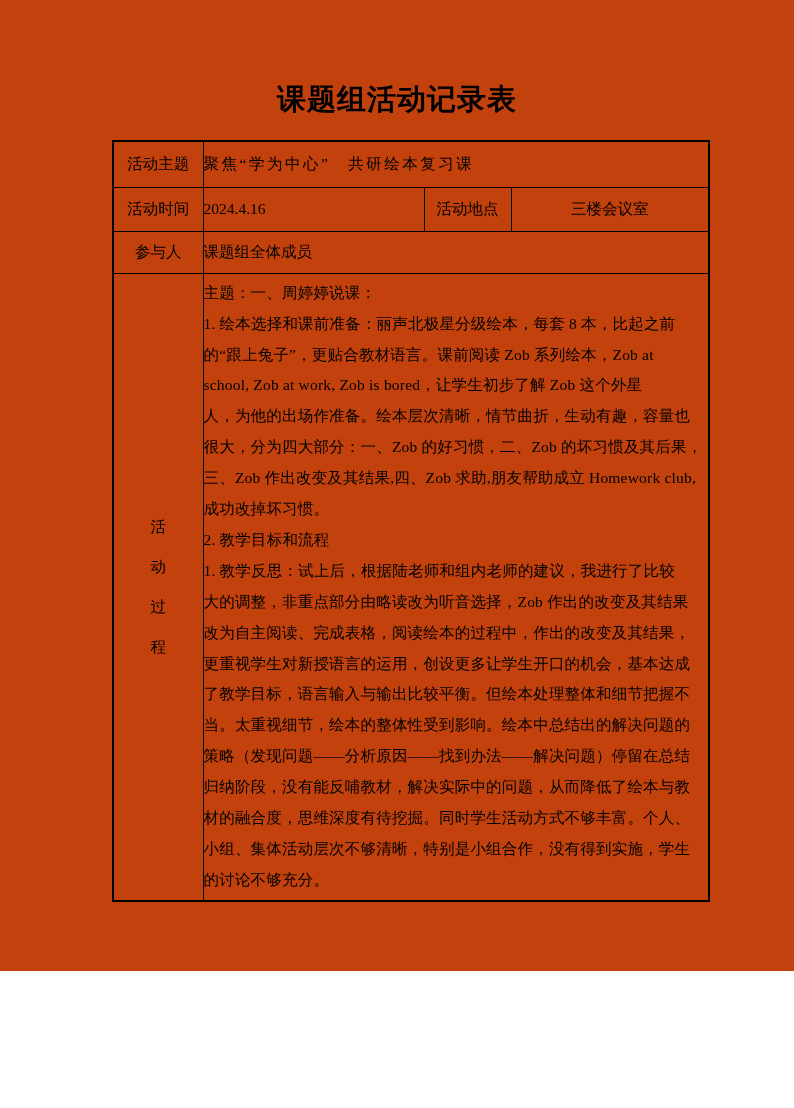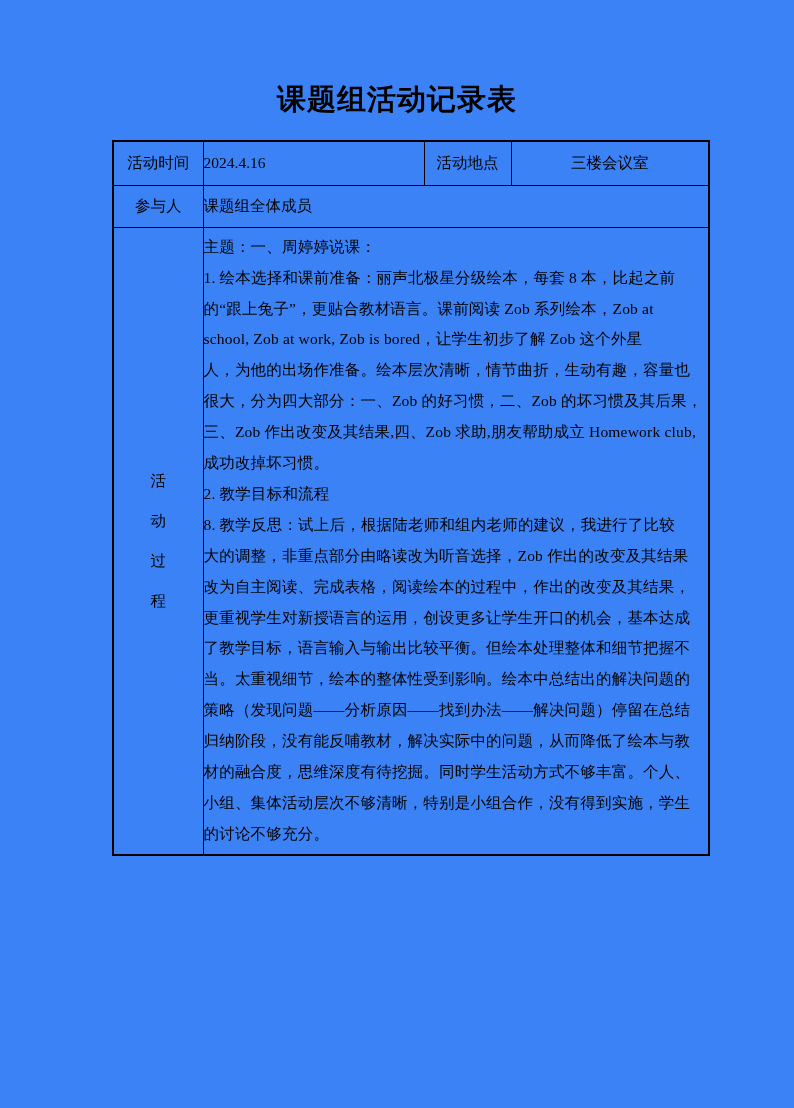--- a/index.html
+++ b/index.html
@@ -1,21 +1,21 @@
 <!DOCTYPE html>
 <html><head>
 <meta charset="utf-8">
 <style>
   * { margin: 0; padding: 0; box-sizing: border-box; }
   html, body { background: #ffffff; }
   .page {
     position: relative;
     width: 794px;
-    height: 1108px;
-    background: #3b82f6;
+    height: 971px;
+    background: #c2410c;
     color: #000000;
     font-family: "Liberation Serif", "DejaVu Serif", serif;
     overflow: hidden;
   }
   .doc-title {
     position: absolute;
     top: 80px;
     left: 0;
     width: 100%;
     text-align: center;
@@ -79,20 +79,24 @@
     <colgroup>
       <col style="width:90px">
       <col style="width:129px">
       <col style="width:92px">
       <col style="width:87px">
       <col style="width:94px">
       <col style="width:104px">
     </colgroup>
 
     <tbody>
+        <tr class="r1">
+      <td class="label">活动主题</td>
+      <td class="val spaced" colspan="5">聚焦“学为中心”　共研绘本复习课</td>
+    </tr>
 
 
     <tr class="r3">
       <td class="label">活动时间</td>
       <td class="val" colspan="2">2024.4.16</td>
       <td class="label">活动地点</td>
       <td class="center" colspan="2">三楼会议室</td>
     </tr>
 
 
@@ -113,21 +117,21 @@
       <td class="process-cell" colspan="5">
             <div class="pline">主题：一、周婷婷说课：</div>
             <div class="pline">1.  绘本选择和课前准备：丽声北极星分级绘本，每套 8 本，比起之前</div>
             <div class="pline">的“跟上兔子”，更贴合教材语言。课前阅读 Zob 系列绘本，Zob at</div>
             <div class="pline">school, Zob at work, Zob is bored，让学生初步了解 Zob 这个外星</div>
             <div class="pline">人，为他的出场作准备。绘本层次清晰，情节曲折，生动有趣，容量也</div>
             <div class="pline">很大，分为四大部分：一、Zob 的好习惯，二、Zob 的坏习惯及其后果，</div>
             <div class="pline">三、Zob 作出改变及其结果,四、Zob 求助,朋友帮助成立 Homework club,</div>
             <div class="pline">成功改掉坏习惯。</div>
             <div class="pline">2.  教学目标和流程</div>
-            <div class="pline">8.  教学反思：试上后，根据陆老师和组内老师的建议，我进行了比较</div>
+            <div class="pline">1.  教学反思：试上后，根据陆老师和组内老师的建议，我进行了比较</div>
             <div class="pline">大的调整，非重点部分由略读改为听音选择，Zob 作出的改变及其结果</div>
             <div class="pline">改为自主阅读、完成表格，阅读绘本的过程中，作出的改变及其结果，</div>
             <div class="pline">更重视学生对新授语言的运用，创设更多让学生开口的机会，基本达成</div>
             <div class="pline">了教学目标，语言输入与输出比较平衡。但绘本处理整体和细节把握不</div>
             <div class="pline">当。太重视细节，绘本的整体性受到影响。绘本中总结出的解决问题的</div>
             <div class="pline">策略（发现问题——分析原因——找到办法——解决问题）停留在总结</div>
             <div class="pline">归纳阶段，没有能反哺教材，解决实际中的问题，从而降低了绘本与教</div>
             <div class="pline">材的融合度，思维深度有待挖掘。同时学生活动方式不够丰富。个人、</div>
             <div class="pline">小组、集体活动层次不够清晰，特别是小组合作，没有得到实施，学生</div>
             <div class="pline">的讨论不够充分。</div>

